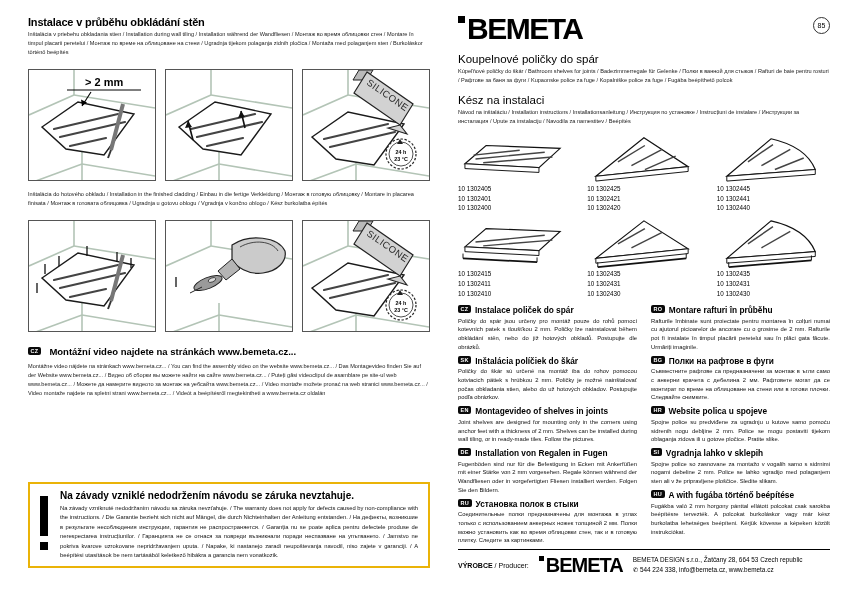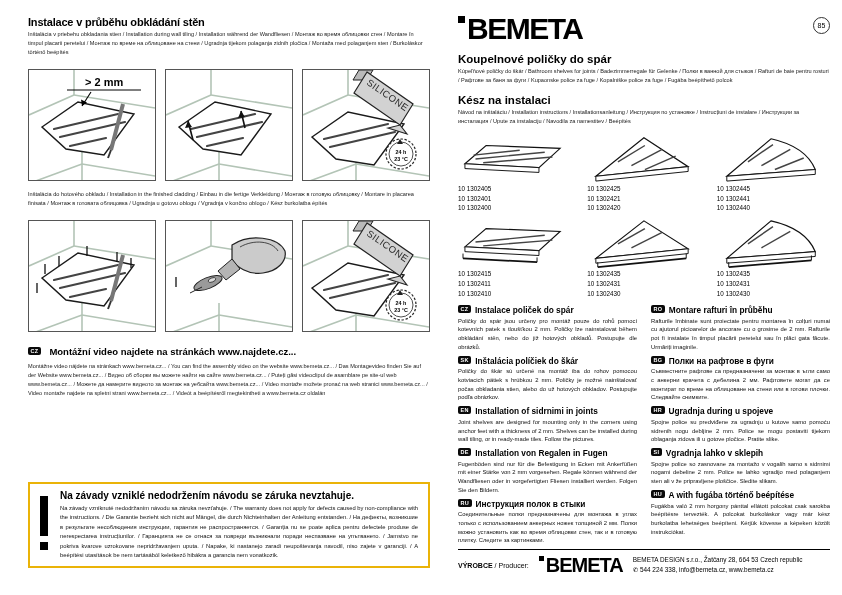--- a/index.html
+++ b/index.html
@@ -24,21 +24,21 @@
   .warn-dot{width:8px;height:8px;background:#000;margin-top:6px;}
   .warn-title{font-size:10px;font-weight:bold;margin:0 0 3px 0;}
   .warn-body{font-size:5.8px;line-height:1.62;text-align:justify;color:#111;}
   
   .right-col{position:absolute;left:458px;top:14px;width:372px;}
   .logo-row{display:flex;justify-content:space-between;align-items:flex-start;}
   .logo{font-size:30px;font-weight:900;letter-spacing:-1.5px;line-height:1;}
   .logo .sq{display:inline-block;width:7px;height:7px;background:#000;margin-right:2px;vertical-align:16px;}
   .circle-num{width:15px;height:15px;border:1px solid #333;border-radius:50%;font-size:7px;
               display:flex;align-items:center;justify-content:center;margin-top:3px;}
-  .prod-title{font-size:11.5px;font-weight:bold;margin:9px 0 2px 0;}
+  .prod-title{font-size:11.5px;font-weight:normal;margin:9px 0 2px 0;}
   .prod-sub{font-size:5.6px;line-height:1.6;color:#222;margin:0;}
   .grid{display:grid;grid-template-columns:repeat(3,1fr);column-gap:16px;row-gap:5px;margin-top:7px;}
   .cell svg{display:block;width:110px;height:50px;}
   .codes{font-size:6.3px;line-height:1.55;margin-top:1px;}
   .sections{display:flex;gap:14px;margin-top:7px;}
   .sec-sub-col{width:179px;}
   .lang-sec{margin-bottom:4.5px;}
   .lang-title{font-size:8.3px;font-weight:bold;margin:0 0 1.5px 0;}
   .lang-body{font-size:5.85px;line-height:1.48;text-align:justify;color:#111;margin:0;}
   .footer{position:absolute;left:458px;top:549px;width:372px;border-top:1.5px solid #000;
@@ -241,21 +241,21 @@
             <text x="0" y="-0.5" font-size="5.4" font-weight="bold" text-anchor="middle">24 h</text>
             <text x="0" y="6.5" font-size="5.4" font-weight="bold" text-anchor="middle">23 °C</text>
           </g>
         </svg>
       </div>
     </div>
 
     <div class="video-sec">
       <div>
         <span class="badge">CZ</span>
-        <span class="video-title">Montážní video najdete na stránkách www.najdete.cz...</span>
+        <span class="video-title">Montážní video najdete na stránkách www.bemeta.cz...</span>
       </div>
       <div class="video-body">Montážne video nájdete na stránkach www.bemeta.cz... / You can find the assembly video on the website www.bemeta.cz... / Das Montagevideo finden Sie auf der Website www.bemeta.cz... / Видео об сборки вы можете найти на сайте www.bemeta.cz... / Puteți găsi videoclipul de asamblare pe site-ul web www.bemeta.cz... / Можете да намерите видеото за монтаж на уебсайта www.bemeta.cz... / Video montaže možete pronać na web stranici www.bemeta.cz... / Video montaže najdete na spletni strani www.bemeta.cz... / Videót a beépítésről megtekintheti a www.bemeta.cz oldalán</div>
     </div>
   </div>
 
   <div class="warning">
     <div class="warn-glyph">
       <div class="warn-bar"></div>
       <div class="warn-dot"></div>
     </div>
@@ -386,45 +386,45 @@
 
         <div class="lang-sec">
           <div class="lang-title"><span class="badge">CZ</span><span>Instalace poliček do spár</span></div>
           <p class="lang-body">Poličky do spár jsou určeny pro montáž pouze do rohů pomocí kotevních patek s tloušťkou 2 mm. Poličky lze nainstalovat během obkládání stěn, nebo do již hotových obkladů. Postupujte dle obrázků.</p>
         </div>
         <div class="lang-sec">
           <div class="lang-title"><span class="badge">SK</span><span>Inštalácia políčiek do škár</span></div>
           <p class="lang-body">Poličky do škár sú určené na montáž iba do rohov pomocou kotviacich pätiek s hrúbkou 2 mm. Poličky je možné nainštalovať počas obkladania stien, alebo do už hotových obkladov. Postupujte podľa obrázkov.</p>
         </div>
         <div class="lang-sec">
-          <div class="lang-title"><span class="badge">EN</span><span>Installation of sidrnimi in joints</span></div>
+          <div class="lang-title"><span class="badge">EN</span><span>Montagevideo of shelves in joints</span></div>
           <p class="lang-body">Joint shelves are designed for mounting only in the corners using anchor feet with a thickness of 2 mm. Shelves can be installed during wall tiling, or in ready-made tiles. Follow the pictures.</p>
         </div>
         <div class="lang-sec">
           <div class="lang-title"><span class="badge">DE</span><span>Installation von Regalen in Fugen</span></div>
           <p class="lang-body">Fugenböden sind nur für die Befestigung in Ecken mit Ankerfüßen mit einer Stärke von 2 mm vorgesehen. Regale können während der Wandfliesen oder in vorgefertigten Fliesen installiert werden. Folgen Sie den Bildern.</p>
         </div>
         <div class="lang-sec">
-          <div class="lang-title"><span class="badge">RU</span><span>Инструкция полок в стыки</span></div>
+          <div class="lang-title"><span class="badge">RU</span><span>Установка полок в стыки</span></div>
           <p class="lang-body">Соединительные полки предназначены для монтажа в углах только с использованием анкерных ножек толщиной 2 мм. Полки можно установить как во время облицовки стен, так и в готовую плитку. Следите за картинками.</p>
         </div>
 
       </div>
       <div class="sec-sub-col">
 
         <div class="lang-sec">
           <div class="lang-title"><span class="badge">RO</span><span>Montare rafturi în průběhu</span></div>
           <p class="lang-body">Rafturile îmbinate sunt proiectate pentru montarea în colțuri numai cu ajutorul picioarelor de ancorare cu o grosime de 2 mm. Rafturile pot fi instalate în timpul placării peretelui sau în plăci gata făcute. Urmăriți imaginile.</p>
         </div>
         <div class="lang-sec">
           <div class="lang-title"><span class="badge">BG</span><span>Полки на рафтове в фуги</span></div>
           <p class="lang-body">Съвместните рафтове са предназначени за монтаж в ъгли само с анкерни крачета с дебелина 2 мм. Рафтовете могат да се монтират по време на облицоване на стени или в готови плочки. Следвайте снимките.</p>
         </div>
         <div class="lang-sec">
-          <div class="lang-title"><span class="badge">HR</span><span>Ugradnja during u spojeve</span></div>
+          <div class="lang-title"><span class="badge">HR</span><span>Website polica u spojeve</span></div>
           <p class="lang-body">Spojne police su predviđene za ugradnju u kutove samo pomoću sidrenih nogu debljine 2 mm. Police se mogu postaviti tijekom oblaganja zidova ili u gotove pločice. Pratite slike.</p>
         </div>
         <div class="lang-sec">
           <div class="lang-title"><span class="badge">SI</span><span>Vgradnja lahko v sklepih</span></div>
           <p class="lang-body">Spojne police so zasnovane za montažo v vogalih samo s sidrnimi nogami debeline 2 mm. Police se lahko vgradijo med polaganjem sten ali v že pripravljene ploščice. Sledite slikam.</p>
         </div>
         <div class="lang-sec">
           <div class="lang-title"><span class="badge">HU</span><span>A with fugába történő beépítése</span></div>
           <p class="lang-body">Fugákba való 2 mm horgony pánttal ellátott polcokat csak sarokba beépítésre tervezték. A polcokat burkoláskor vagy már kész burkolatba lehetséges beépíteni. Kérjük kövesse a képeken közölt instrukciókat.</p>
         </div>

